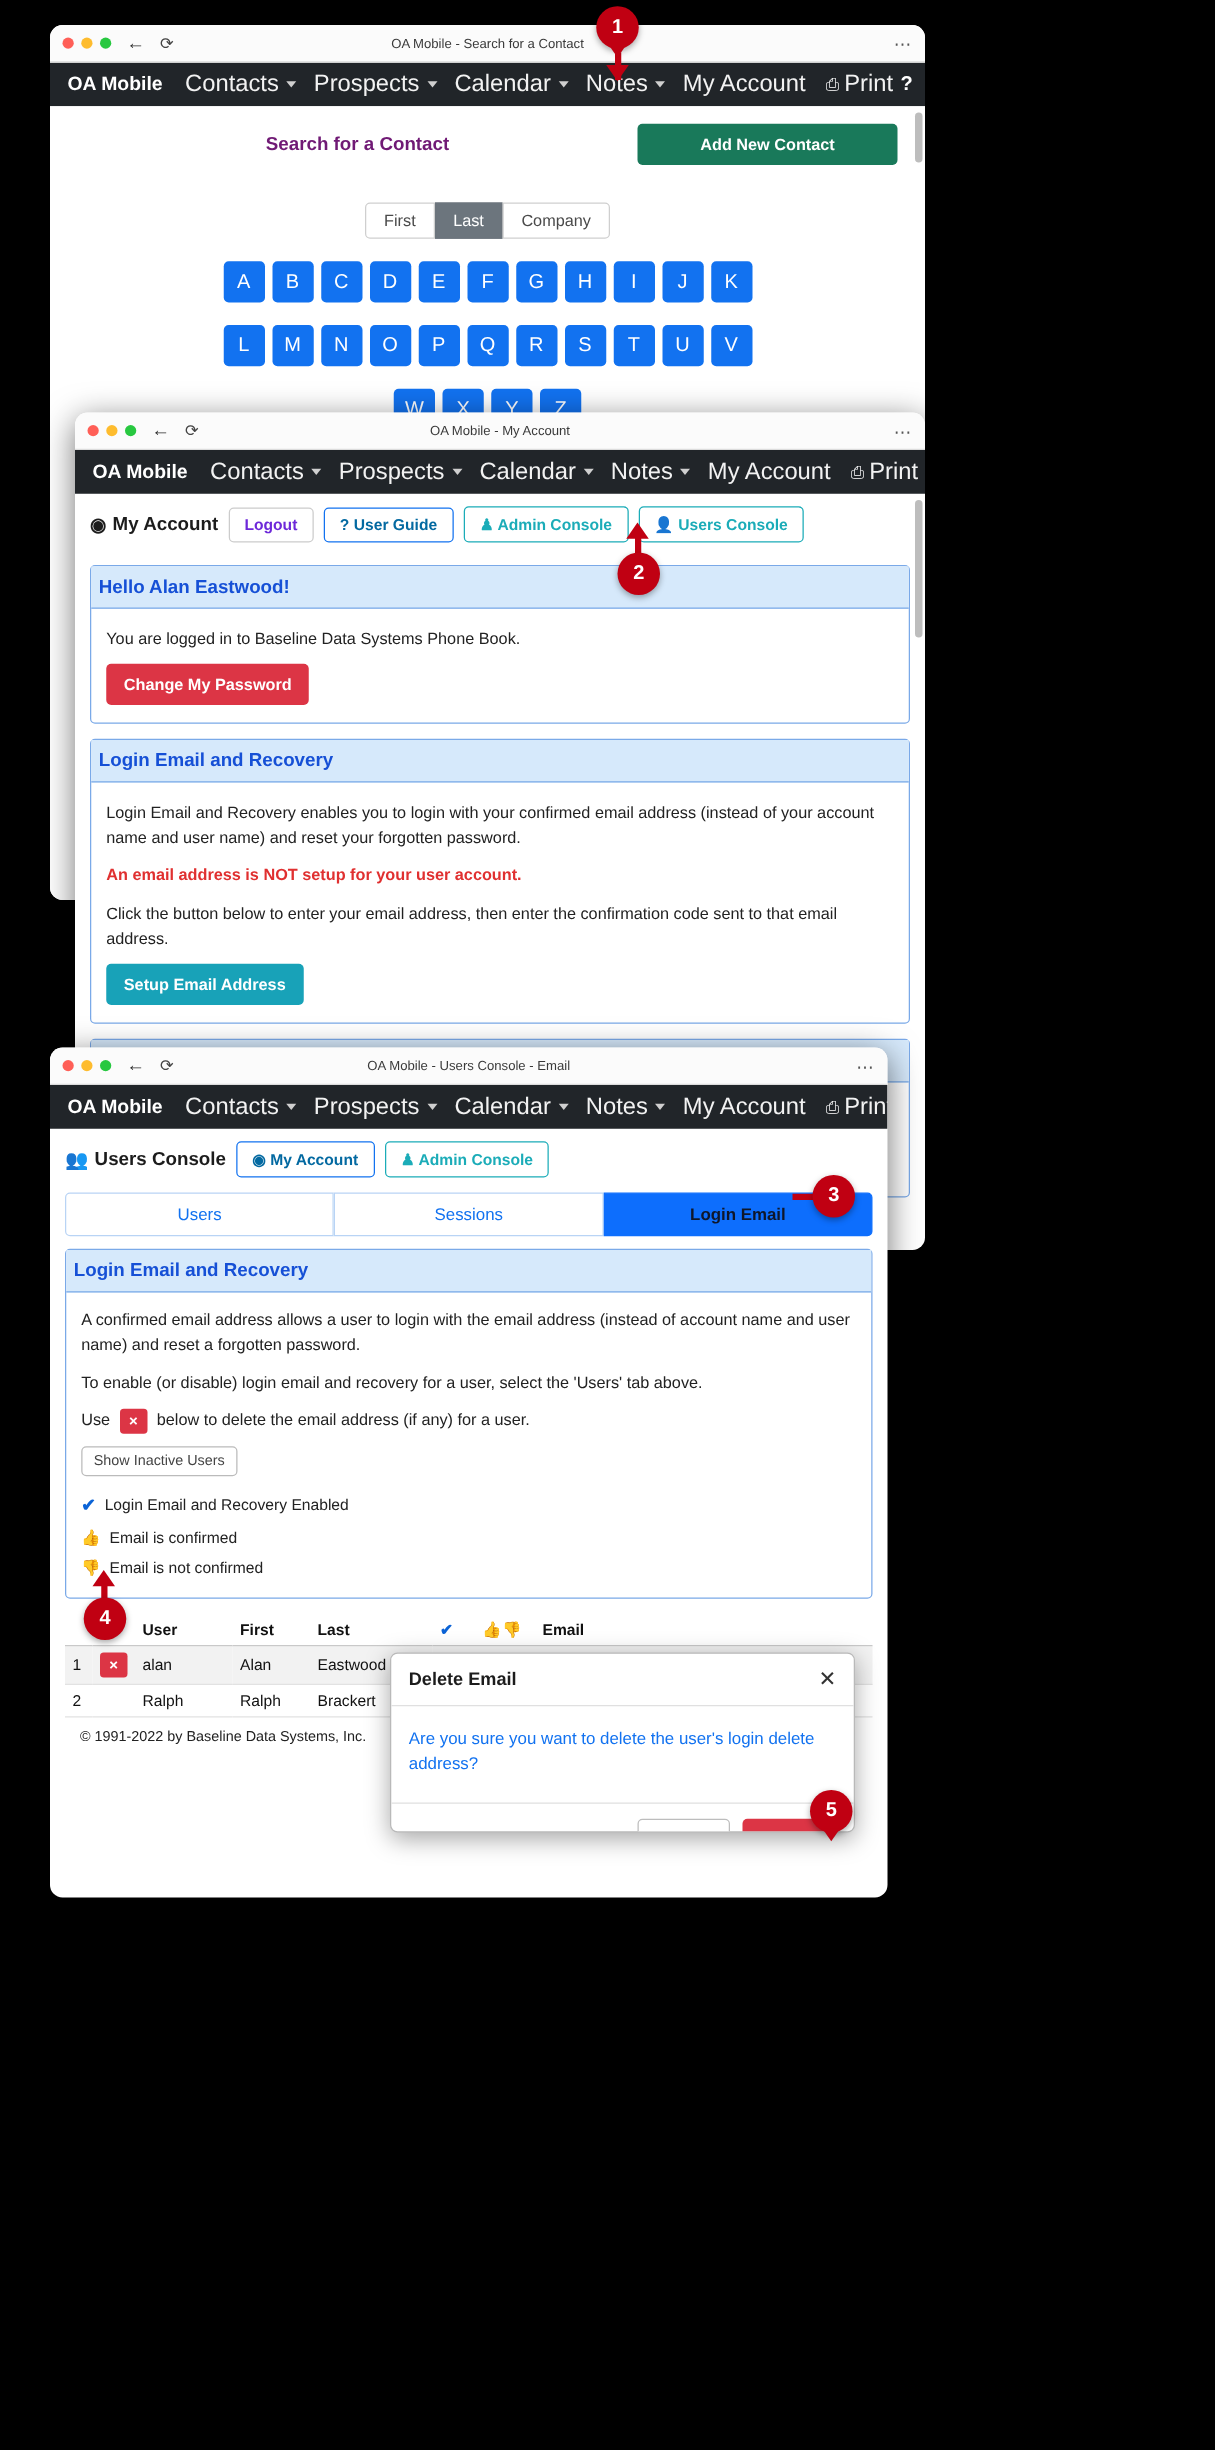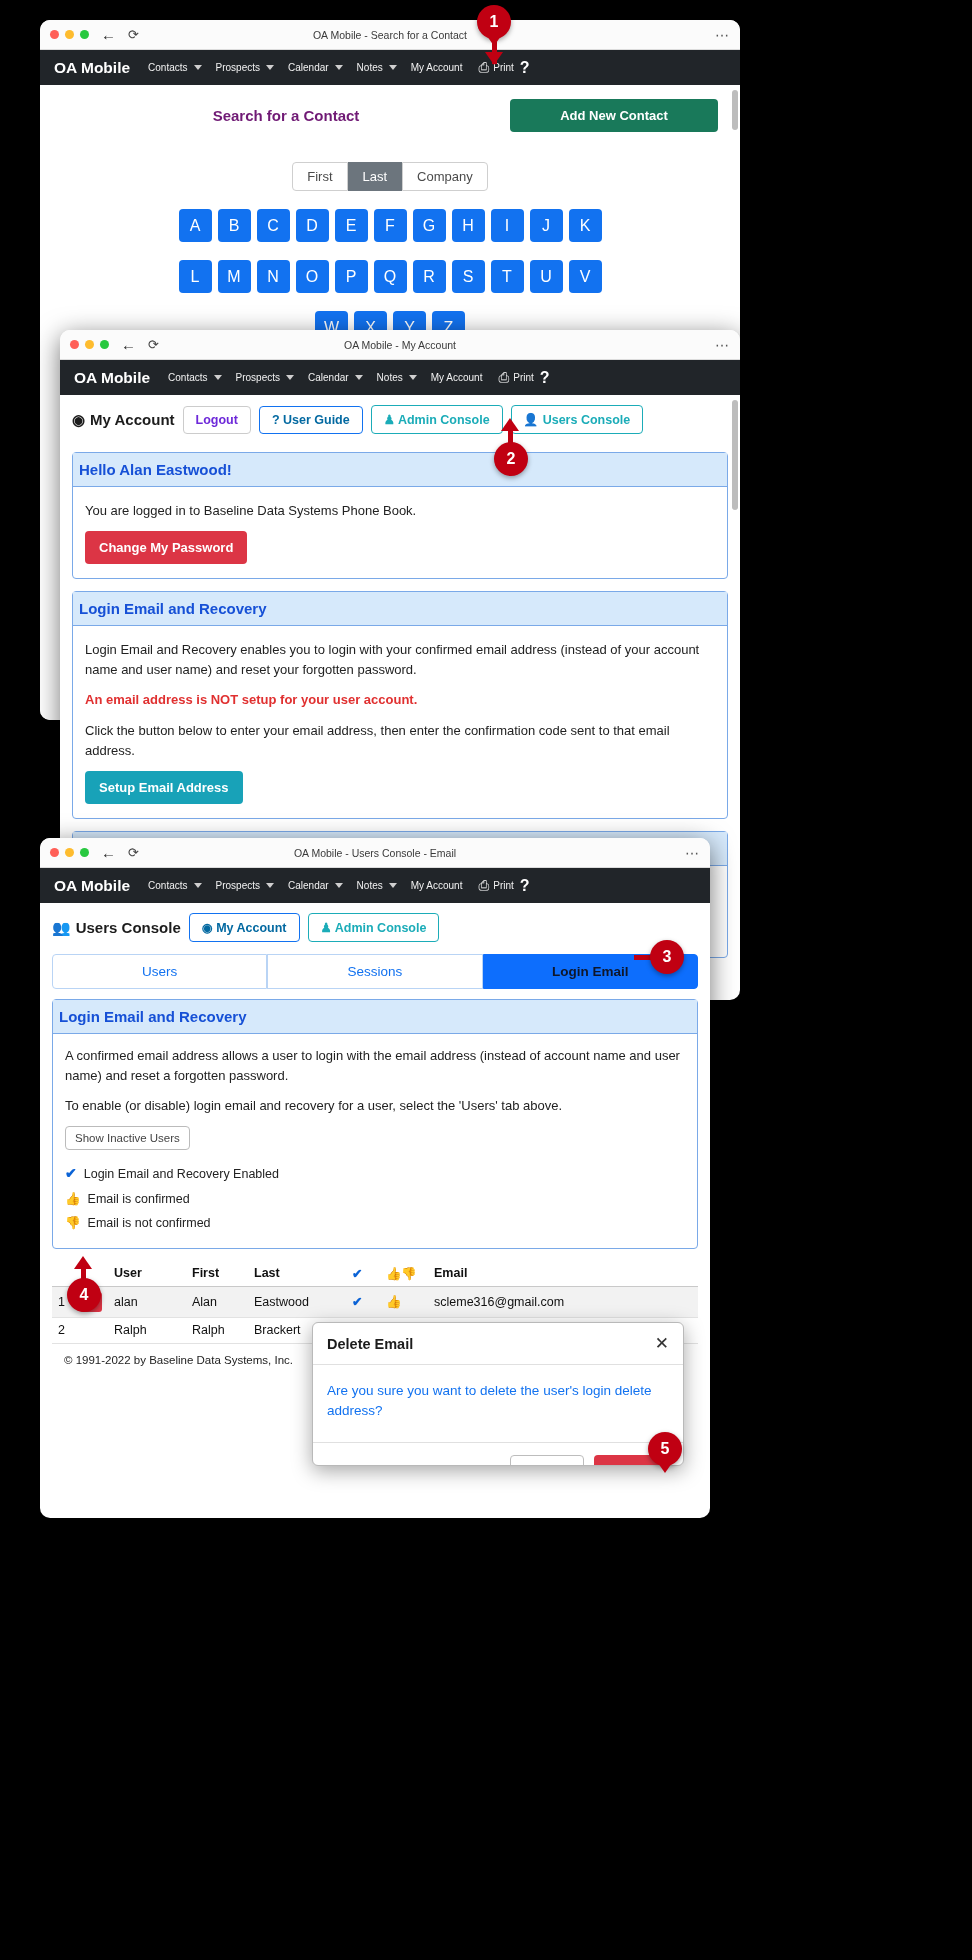--- a/index.html
+++ b/index.html
@@ -47,21 +47,21 @@
   .navbar {
     background: #212529;
     height: 35px;
     display: flex; align-items: center;
     padding: 0 14px;
     gap: 0;
     color: #fff;
     white-space: nowrap;
   }
   .brand { font-size: 15.5px; font-weight: bold; color:#fff; margin-right: 18px; }
-  .navitem { font-size: 10px; color: #f2f2f2; margin-right: 6px; }
+  .navitem { font-size: 19px; color: #f2f2f2; margin-right: 6px; }
   .caret {
     display:inline-block; width:0; height:0;
     border-left:4px solid transparent; border-right:4px solid transparent;
     border-top:5px solid #cfcfcf; margin-right: 14px; vertical-align: middle;
   }
   .navgap { margin-right: 16px; }
   .printer { font-size: 13.5px; margin-right: 4px; }
   .qmark { font-size: 16px; font-weight: bold; }
 
   
@@ -412,20 +412,25 @@
       <div class="tab">Sessions</div>
       <div class="tab active">Login Email</div>
     </div>
 
     <div style="padding: 0 12px;">
       <div class="panel">
         <div class="panel-head">Login Email and Recovery</div>
         <div class="panel-body" style="padding-top:12px;">
           <p>A confirmed email address allows a user to login with the email address (instead of account name and user name) and reset a forgotten password.</p>
           <p>To enable (or disable) login email and recovery for a user, select the 'Users' tab above.</p>
+          <p>
+            <span>Use</span>
+            <span class="xbtn" style="margin:0 4px; vertical-align:middle;">×</span>
+            <span>below to delete the email address (if any) for a user.</span>
+          </p>
           <button class="obtn-sm" style="margin-bottom:8px;">Show Inactive Users</button>
           <div class="legend-line">
             <span class="tick">✔</span>
             <span>Login Email and Recovery Enabled</span>
           </div>
           <div class="legend-line">
             <span>👍</span>
             <span>Email is confirmed</span>
           </div>
           <div class="legend-line">

